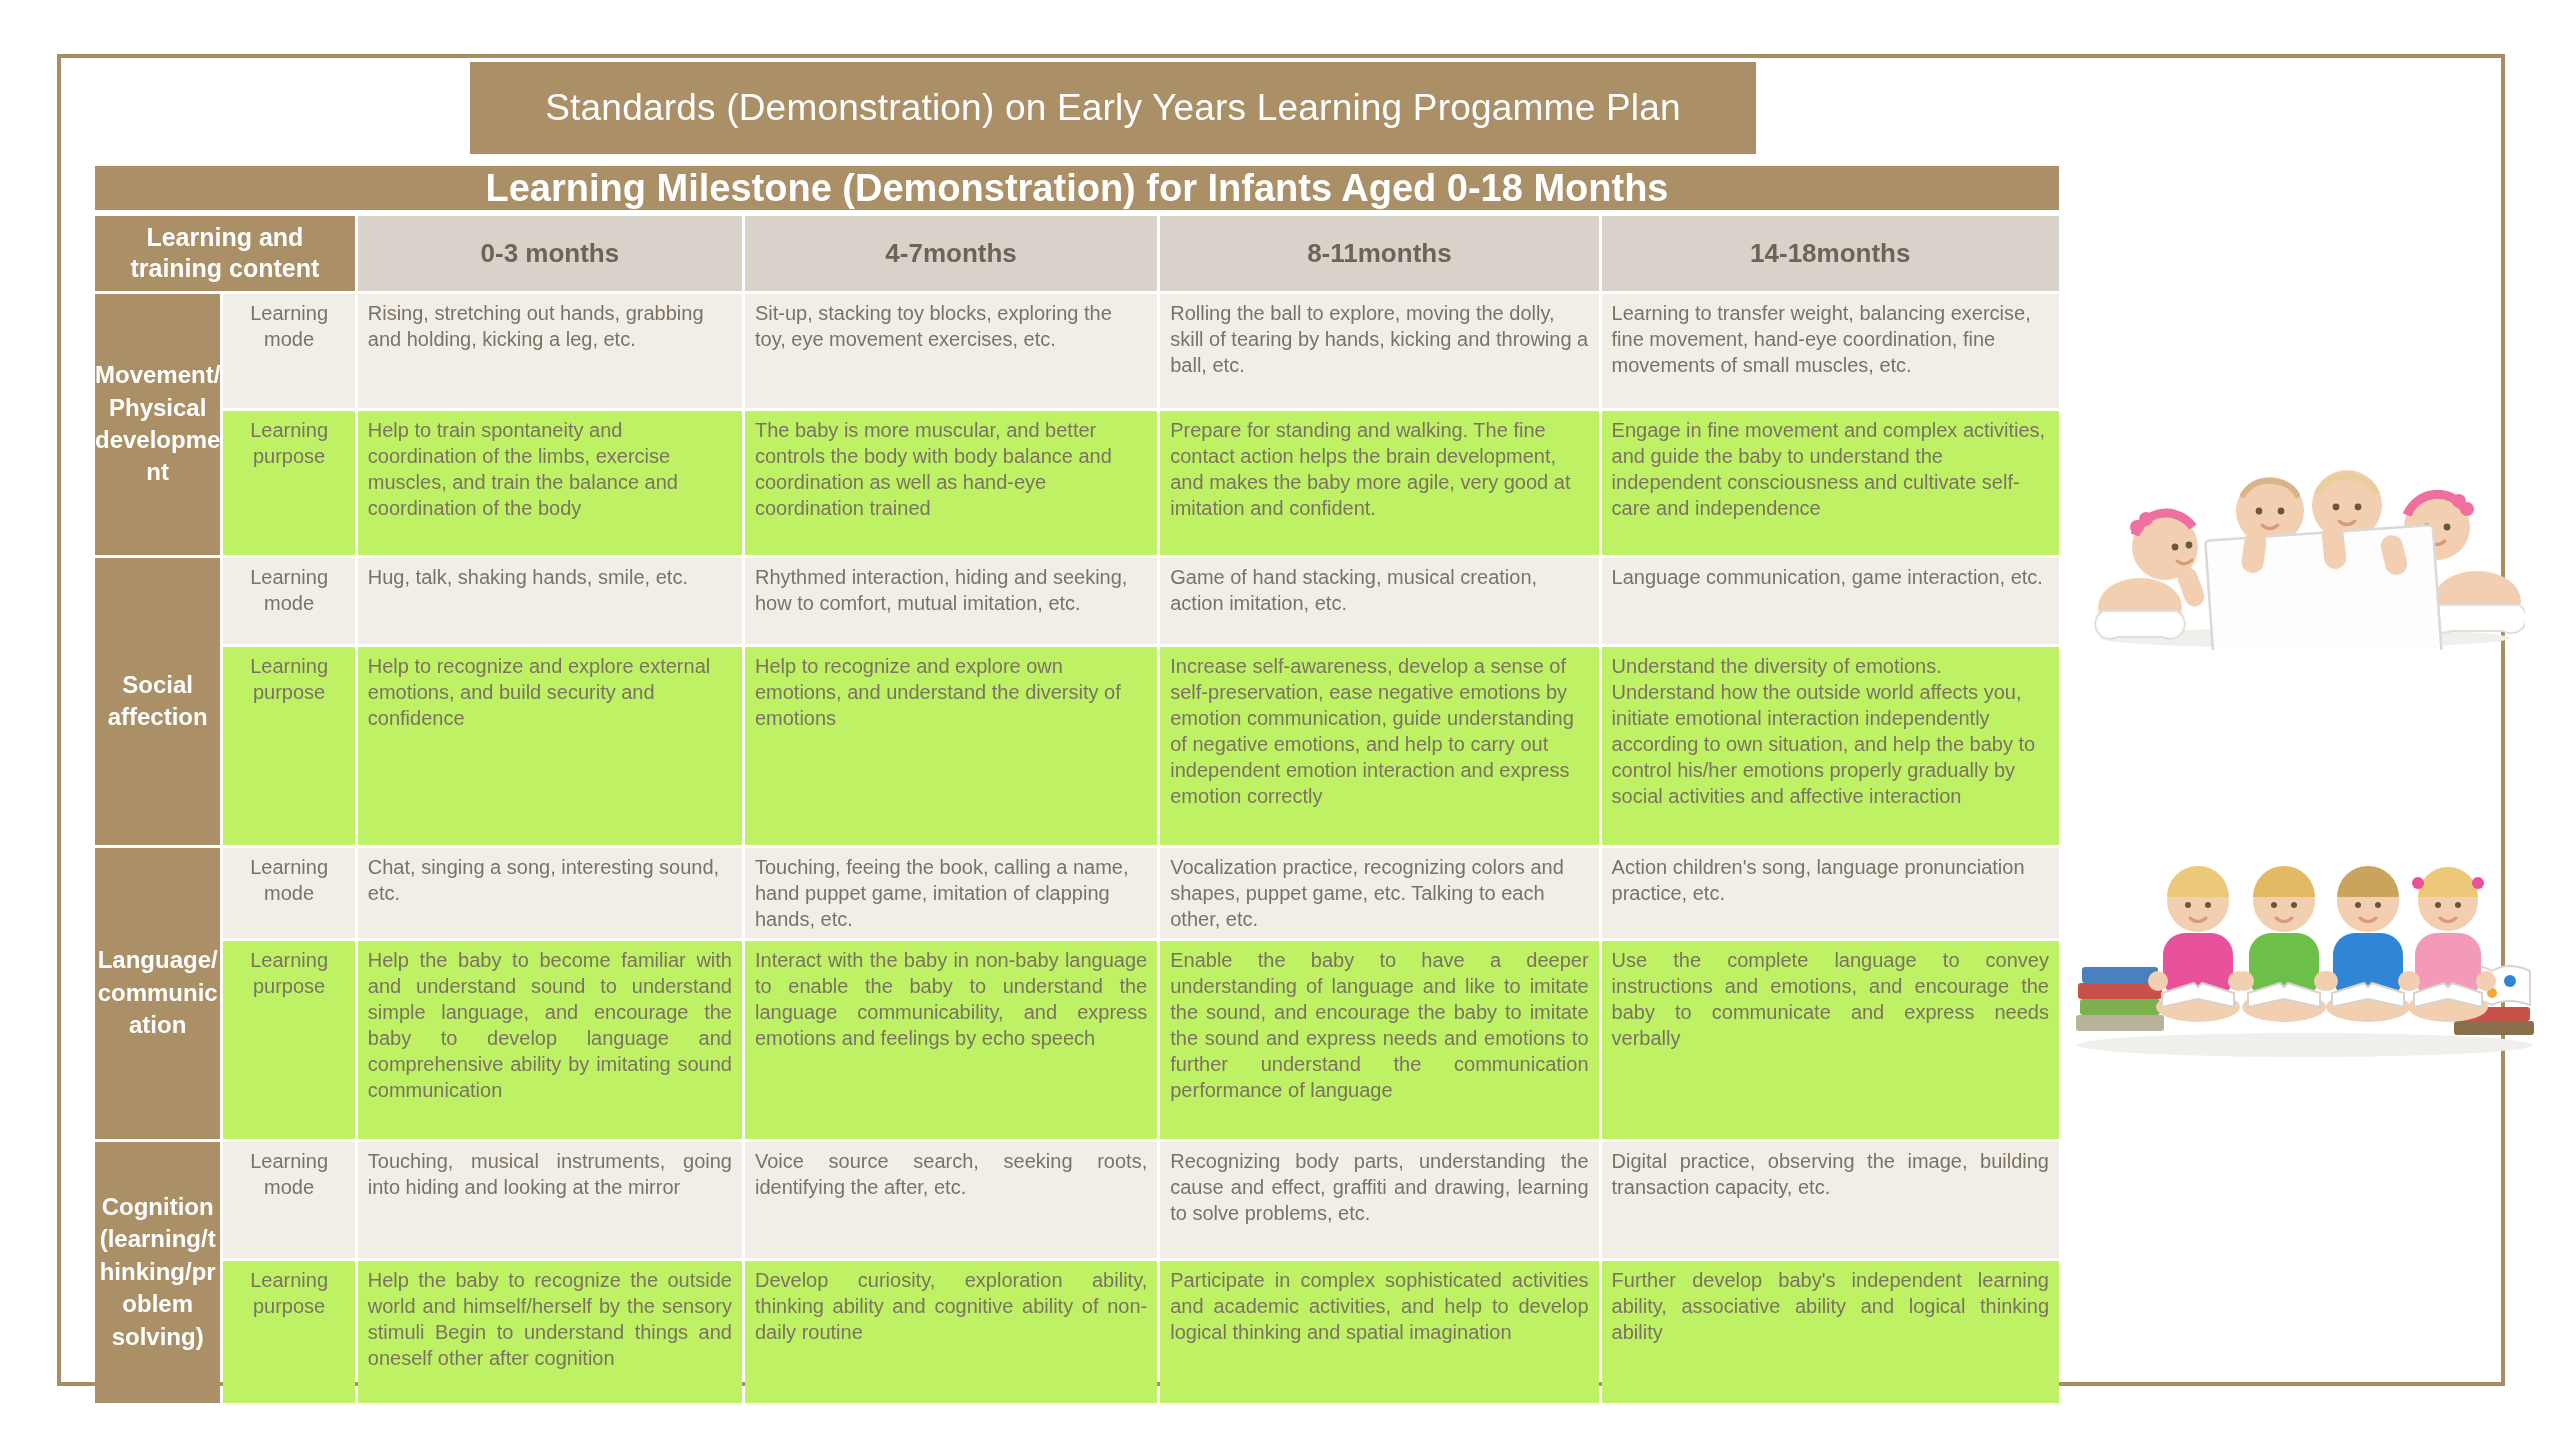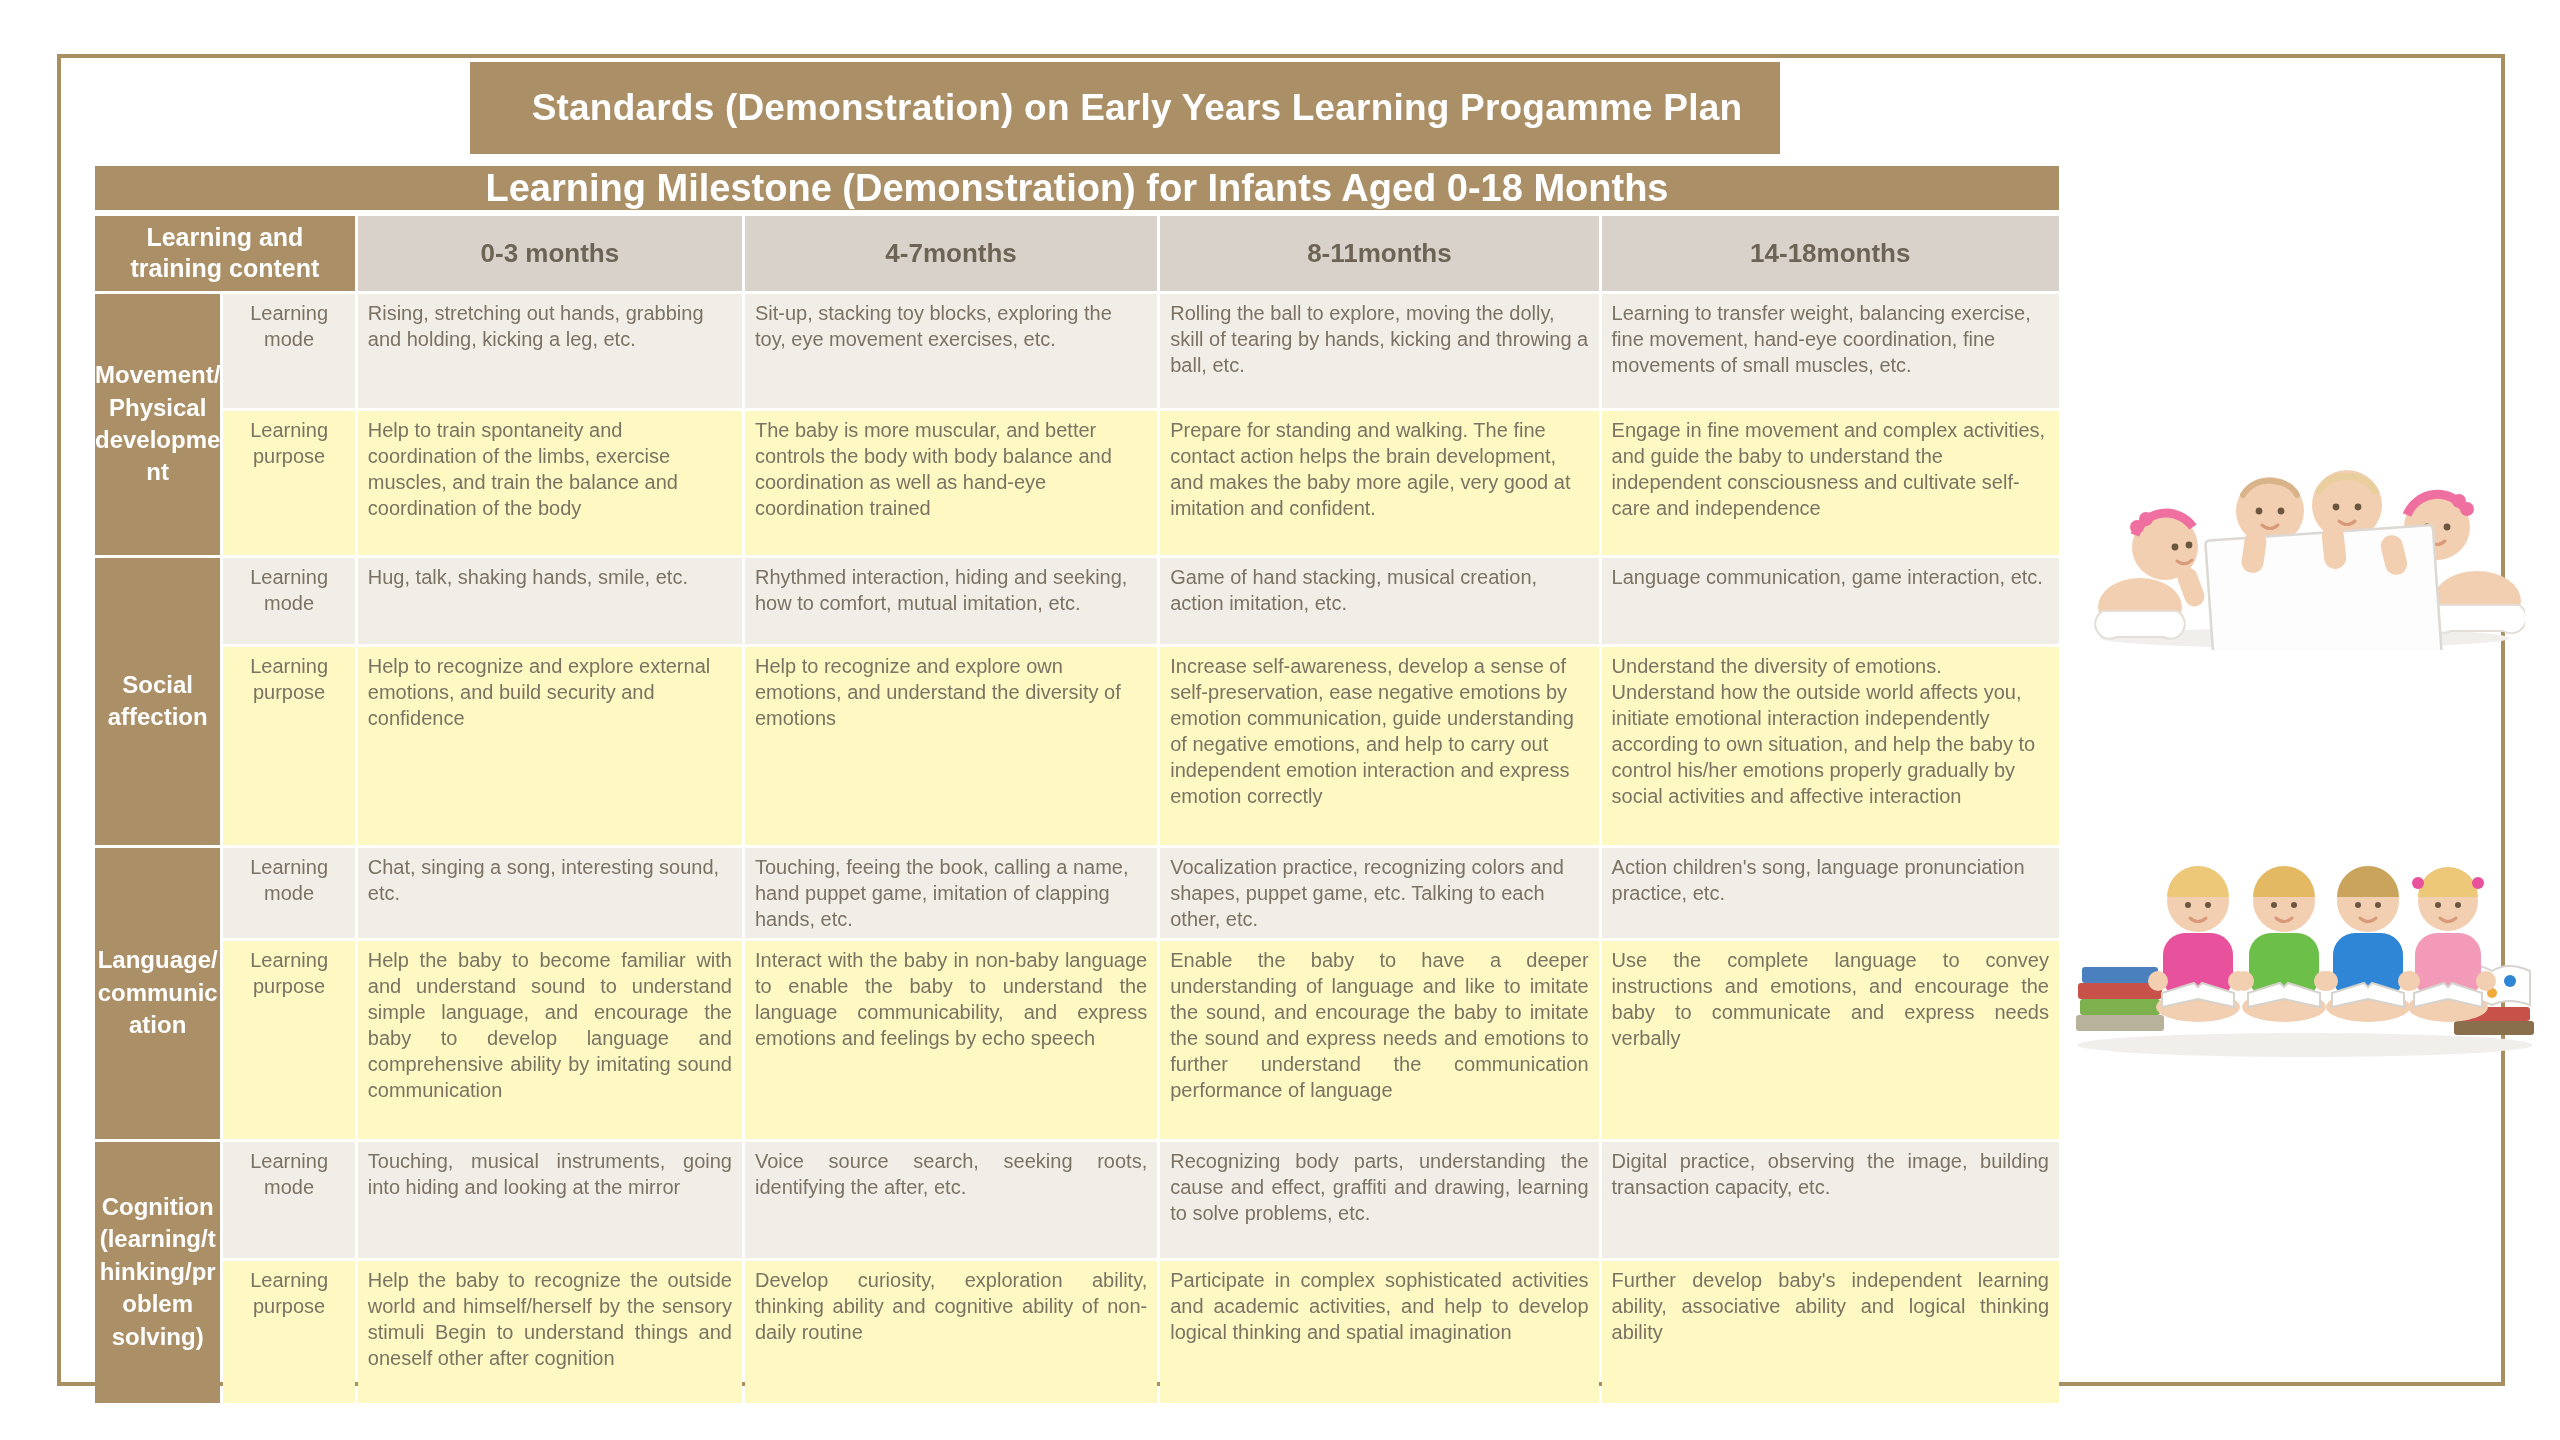--- a/index.html
+++ b/index.html
@@ -1,32 +1,32 @@
 <!DOCTYPE html>
 <html><head>
 <meta charset="utf-8">
 <style>
   html,body{margin:0;padding:0;background:#ffffff;}
   body{width:2560px;height:1440px;font-family:"Liberation Sans",sans-serif;-webkit-font-smoothing:antialiased;}
   .page{position:relative;width:2560px;height:1440px;background:#ffffff;overflow:hidden;}
   .frame{position:absolute;left:57px;top:54px;width:2448px;height:1332px;border:4px solid #a78f62;box-sizing:border-box;}
   .title-banner{position:absolute;left:470px;top:62px;width:1286px;height:92px;background:#ab9067;
-    display:flex;align-items:center;justify-content:center;color:#ffffff;font-size:37px;font-weight:700;letter-spacing:.2px;padding-left:24px;}
+    display:flex;align-items:center;justify-content:center;color:#ffffff;font-size:37px;font-weight:400;letter-spacing:.2px;}
   .subtitle-banner{position:absolute;left:95px;top:166px;width:1964px;height:44px;background:#ab9067;
     display:flex;align-items:center;justify-content:center;color:#ffffff;font-size:38px;font-weight:700;}
   table.milestone{position:absolute;left:92px;top:213px;width:1970px;border-collapse:separate;border-spacing:3px;table-layout:fixed;}
   th,td{padding:6px 10px;box-sizing:border-box;vertical-align:top;}
   th.corner{background:#ab9067;color:#ffffff;font-size:25px;font-weight:700;text-align:center;vertical-align:middle;line-height:1.25;}
   th.age{background:#d8d2ca;color:#6e6456;font-size:26px;font-weight:700;text-align:center;vertical-align:middle;margin-top:20px;}
   td.category{background:#ab9067;color:#ffffff;font-size:24px;font-weight:700;text-align:center;vertical-align:middle;
     overflow-wrap:anywhere;line-height:1.35;padding:4px 0;}
   td.sublabel{text-align:center;}
   td.sublabel,td.cell{color:#7c7263;font-size:20px;font-weight:400;line-height:1.3;}
   tr.mode-row td.sublabel,tr.mode-row td.cell{background:#f1eee8;}
-  tr.purpose-row td.sublabel,tr.purpose-row td.cell{background:#fef9c3;}
+  tr.purpose-row td.sublabel,tr.purpose-row td.cell{background:#bef264;}
   td.justify{text-align:justify;}
   .photo{position:absolute;}
   .photo svg{display:block;width:100%;height:100%;}
 </style>
 </head>
 <body>
 
 <div class="page">
   <div class="frame"></div>
 

